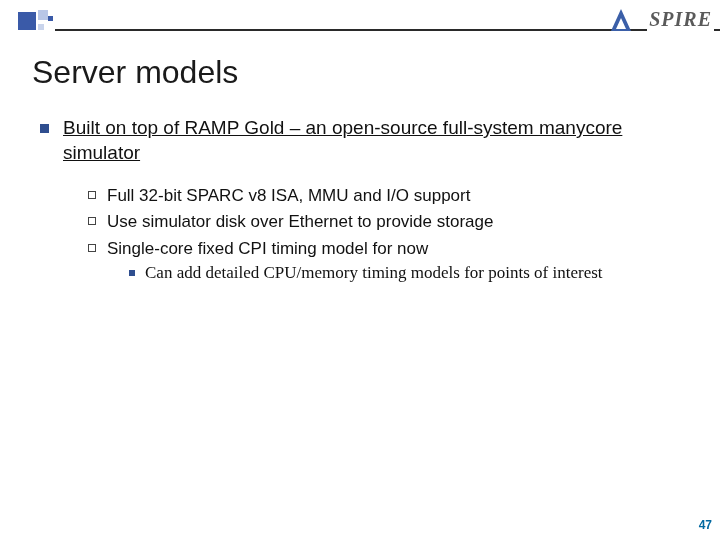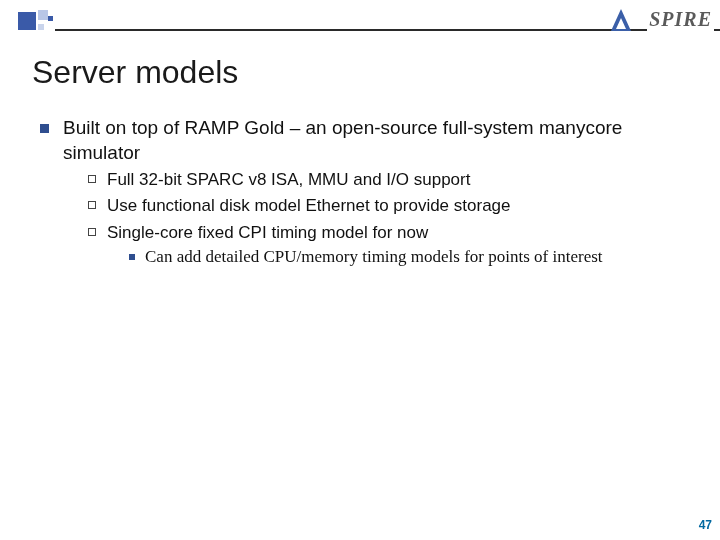--- a/index.html
+++ b/index.html
@@ -81,32 +81,33 @@
     position: absolute;
     left: 40px;
     top: 116px;
     right: 24px;
     font-size: 19px;
     line-height: 1.3;
     color: #111;
   }
   .lvl1 {
     display: flex;
+    text-decoration: underline;
   }
   .lvl1 .bullet-sq {
     width: 9px; height: 9px;
     background: #2f4e8f;
     flex: none;
     margin-top: 8px;
     margin-right: 14px;
   }
   .lvl1 .txt { flex: 1; }
   .sublist {
     margin-left: 48px;
-    margin-top: 4px;
+    margin-top: 20px;
     font-size: 17px;
   }
   .lvl2 {
     display: flex;
     margin-bottom: 4px;
   }
   .lvl2 .bullet-out {
     width: 8px; height: 8px;
     border: 1.4px solid #444;
     flex: none;
@@ -164,21 +165,21 @@
     <div class="bullet-sq"></div>
     <div class="txt">Built on top of RAMP Gold – an open-source full-system manycore simulator</div>
   </div>
   <div class="sublist">
     <div class="lvl2">
       <div class="bullet-out"></div>
       <div class="txt">Full 32-bit SPARC v8 ISA, MMU and I/O support</div>
     </div>
     <div class="lvl2">
       <div class="bullet-out"></div>
-      <div class="txt">Use functional disk model Ethernet to provide storage</div>
+      <div class="txt">Use simulator disk over Ethernet to provide storage</div>
     </div>
     <div class="lvl2">
       <div class="bullet-out"></div>
       <div class="txt">
         <span>Single-core fixed CPI timing model for now</span>
         <div class="lvl3wrap">
           <div class="lvl3">
             <div class="bullet-sm"></div>
             <div class="txt">Can add detailed CPU/memory timing models for points of interest</div>
           </div>

